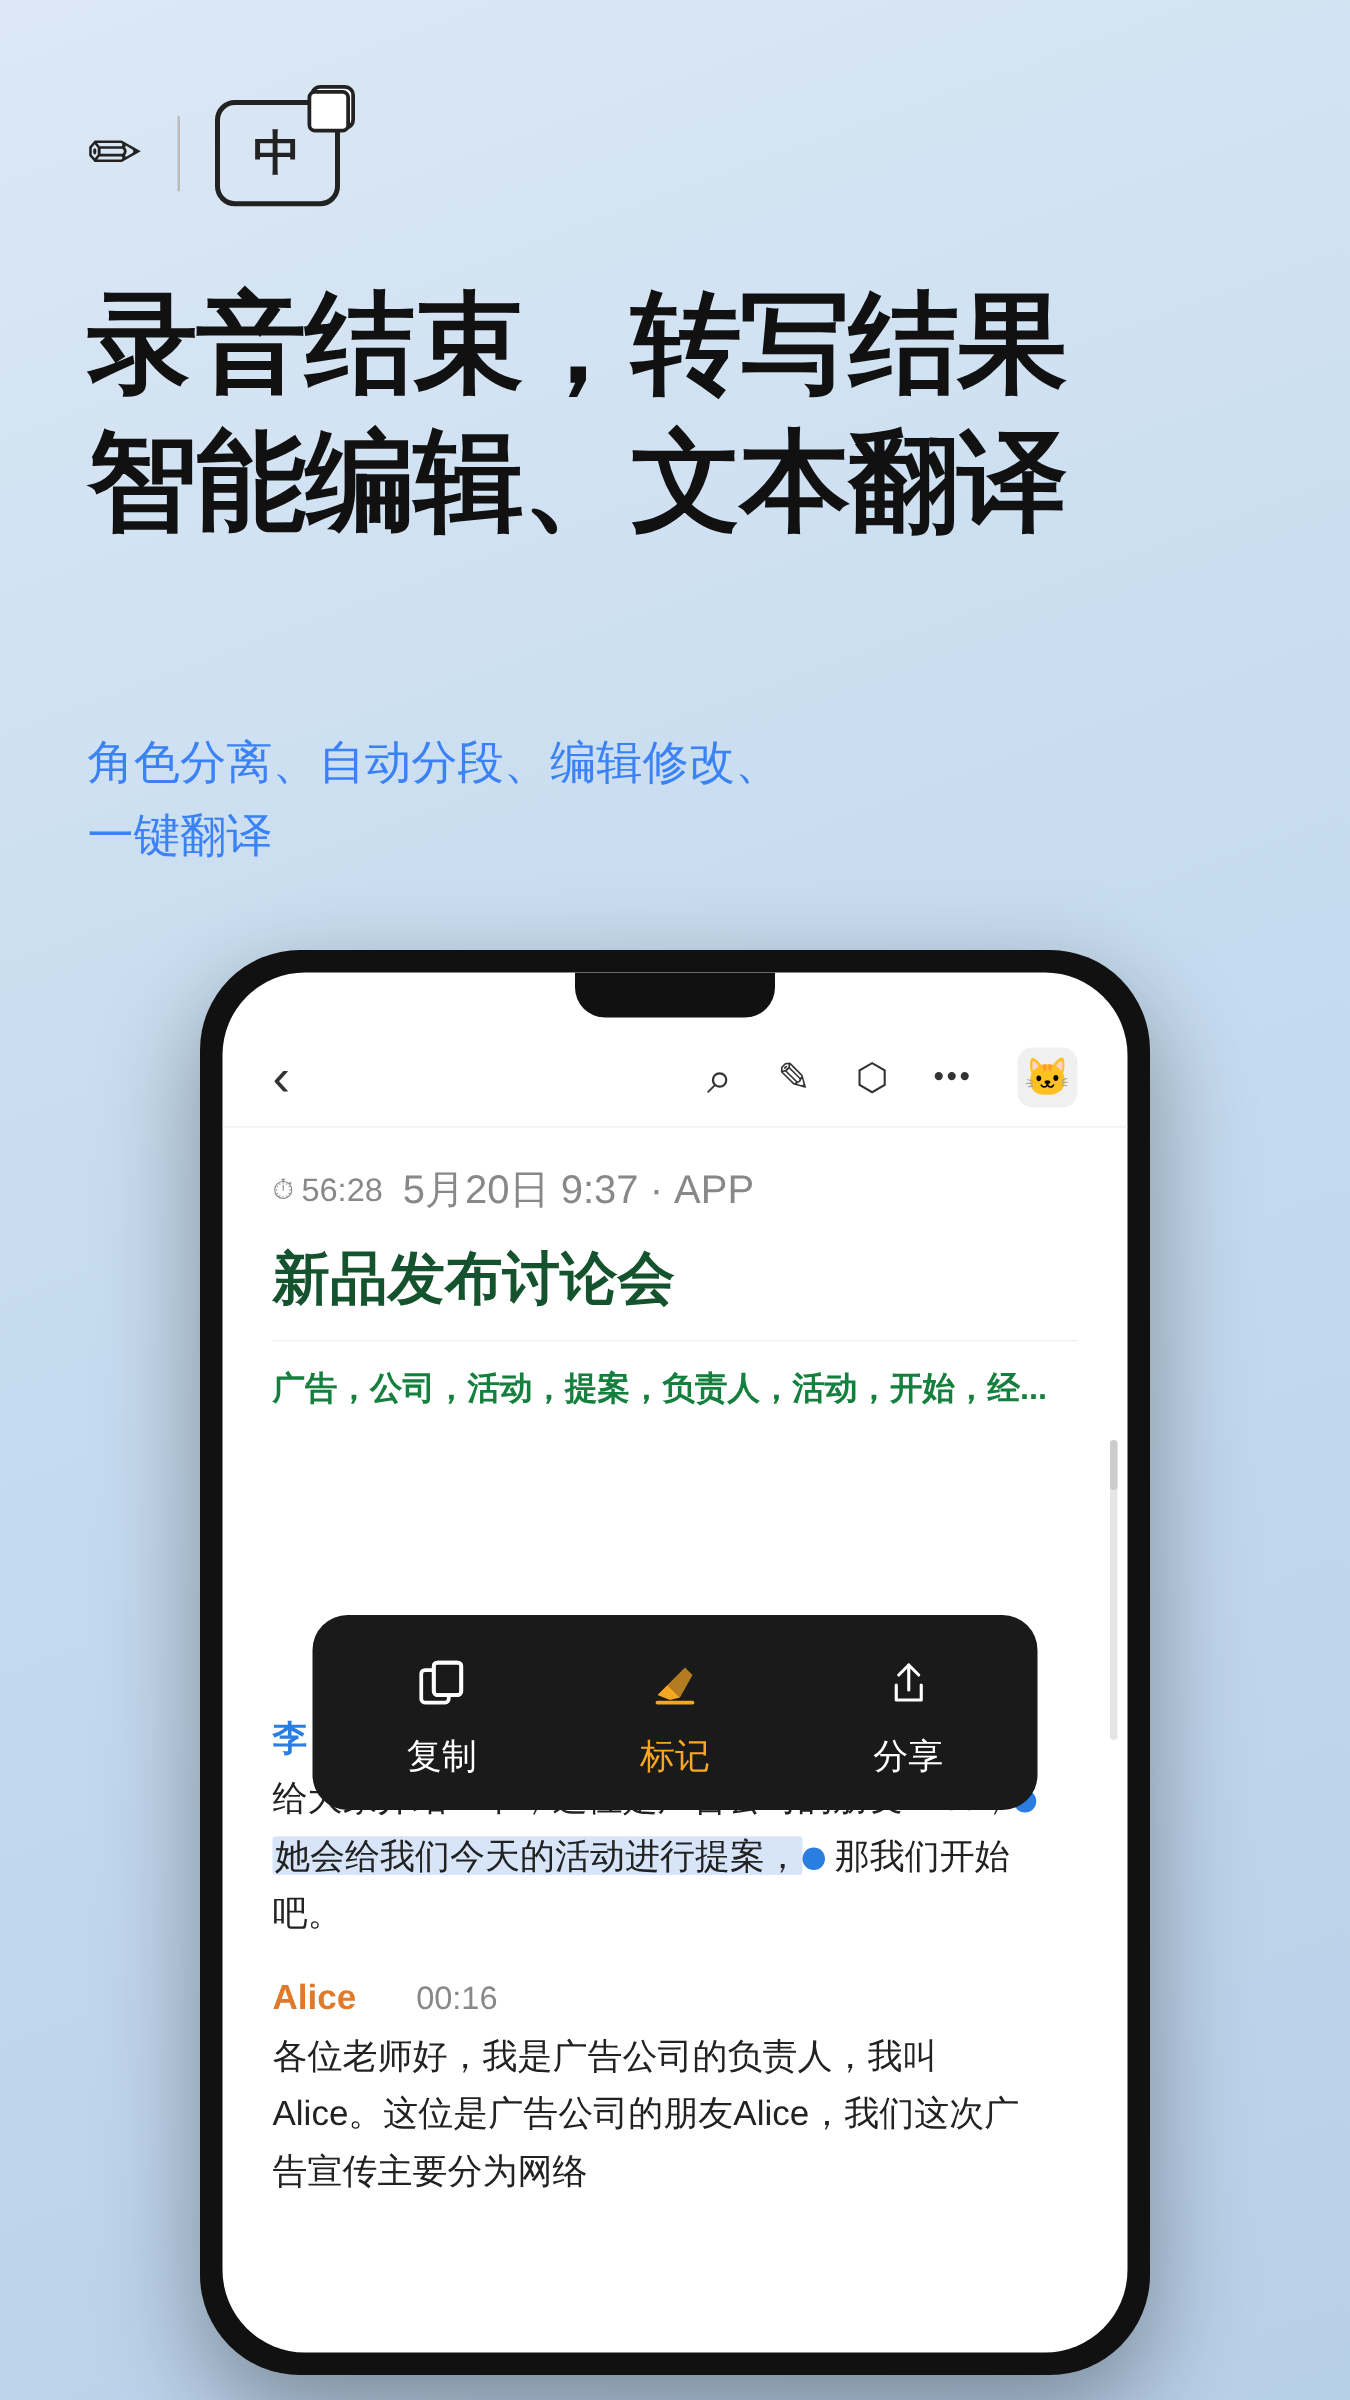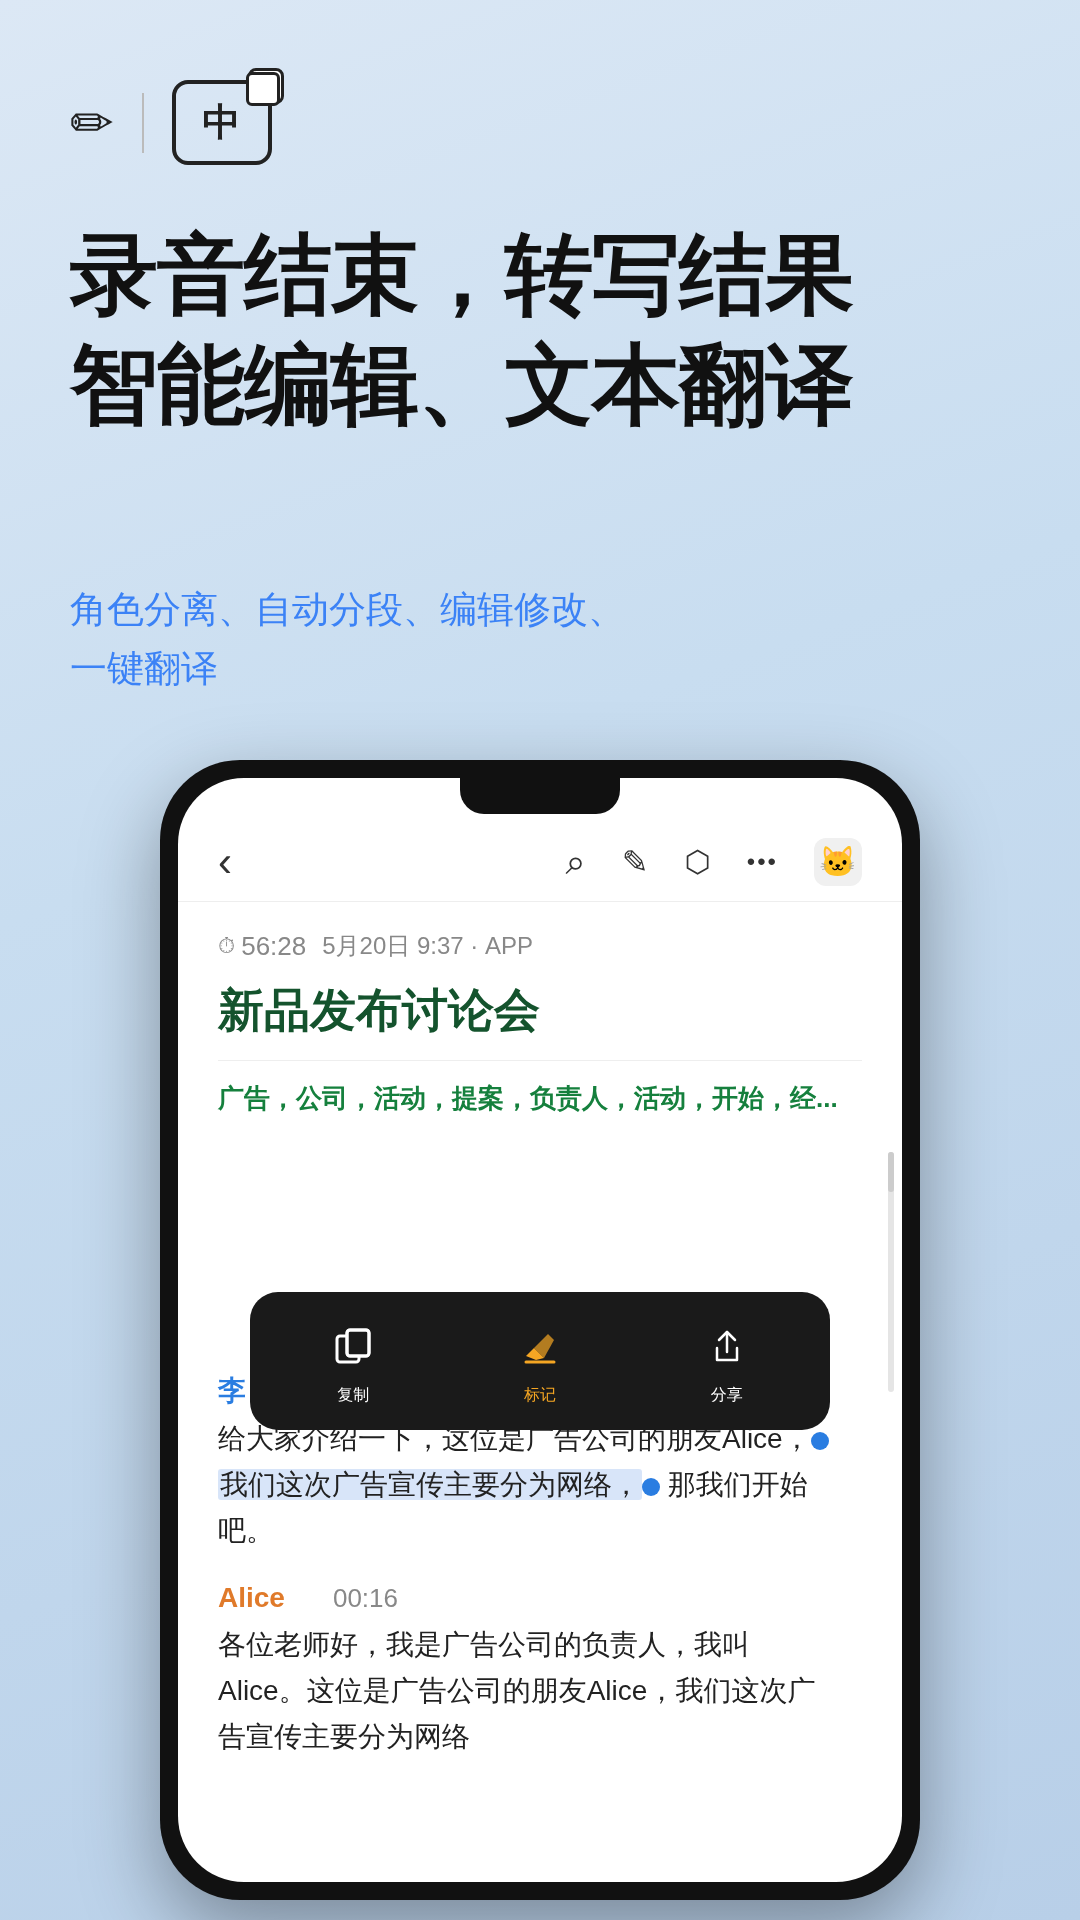--- a/index.html
+++ b/index.html
@@ -207,21 +207,21 @@
 
     .meta-time {
       font-size: 26px;
       color: #888;
       display: flex;
       align-items: center;
       gap: 6px;
     }
 
     .meta-date {
-      font-size: 24px;
+      font-size: 32px;
       color: #888;
     }
 
     .content-title {
       padding: 8px 40px 18px;
       font-size: 46px;
       font-weight: 800;
       color: #14532d;
     }
 
@@ -262,21 +262,21 @@
       flex: 1;
       padding: 8px 6px;
     }
 
     .popup-item-icon {
       font-size: 40px;
       color: #fff;
     }
 
     .popup-item-label {
-      font-size: 16px;
+      font-size: 28px;
       color: #fff;
       font-weight: 500;
     }
 
     .popup-item.active .popup-item-icon {
       color: #f5a623;
     }
 
     .speaker-name {
       font-size: 28px;
@@ -431,21 +431,21 @@
           </div>
         </div>
 
         <div class="scrollbar" style="position:absolute; right:8px; top:250px;">
           <div class="scrollbar-thumb"></div>
         </div>
 
         <div style="position:absolute; top:470px; left:40px; right:60px;">
           <span class="speaker-name">李</span>
           <div class="transcript-text">
-            <span>给大家介绍一下，这位是广告公司的朋友Alice，</span><span class="cursor-dot-left"></span><span class="highlighted">我们这次广告宣传主要分为网络，</span><span class="cursor-dot-right"></span>
+            <span>给大家介绍一下，这位是广告公司的朋友Alice，</span><span class="cursor-dot-left"></span><span class="highlighted">她会给我们今天的活动进行提案，</span><span class="cursor-dot-right"></span>
             <span>那我们开始吧。</span>
           </div>
         </div>
 
         <div style="position:absolute; top:680px; left:40px; right:60px;">
           <div style="display:flex; align-items:center; gap:16px; margin-bottom:8px;">
             <span class="speaker-name alice">Alice</span>
             <span style="font-size:26px; color:#888;margin-left:32px;">00:16</span>
           </div>
           <div class="transcript-text">各位老师好，我是广告公司的负责人，我叫 Alice。这位是广告公司的朋友Alice，我们这次广告宣传主要分为网络</div>

